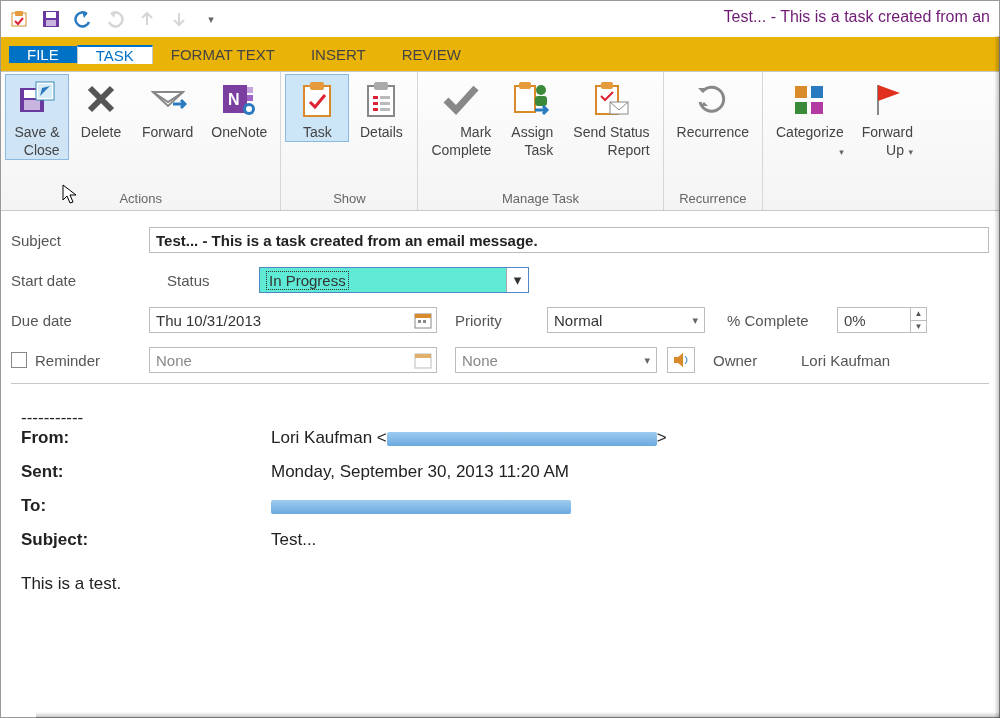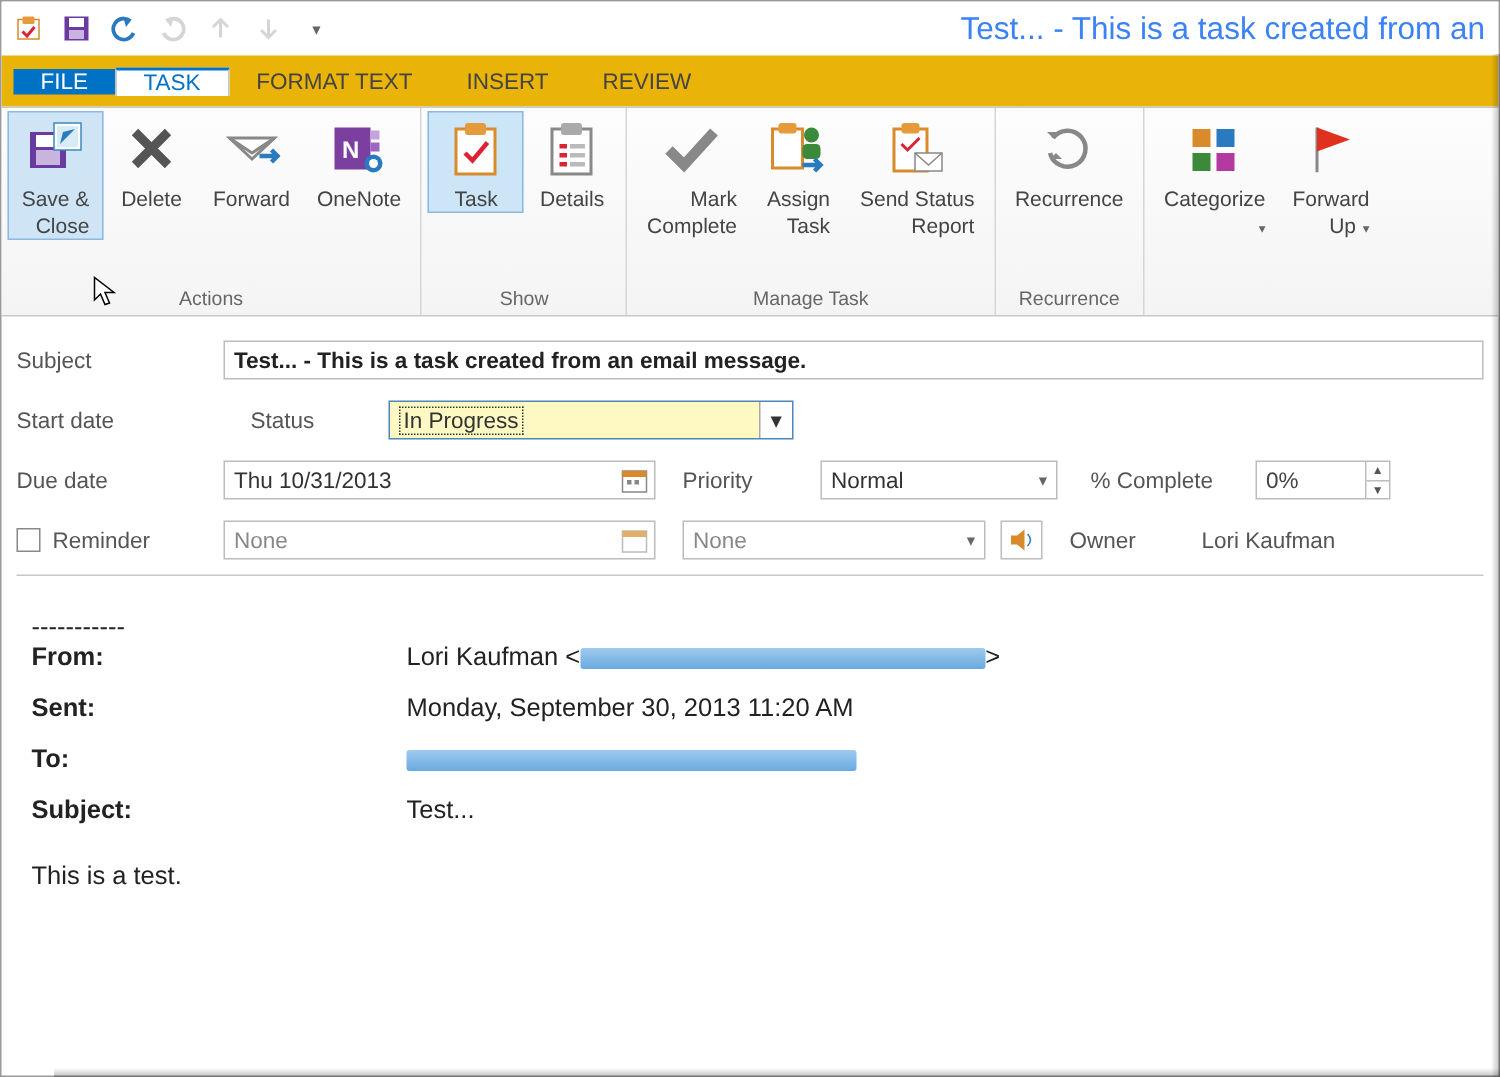--- a/index.html
+++ b/index.html
@@ -1,19 +1,19 @@
 <!DOCTYPE html>
 <html><head>
 <meta charset="utf-8">
 <style>
   * { box-sizing: border-box; margin: 0; padding: 0; }
   body { font-family: "Segoe UI", Tahoma, sans-serif; font-size: 14px; color: #444; background: #fff; width: 1000px; height: 718px; overflow: hidden; border: 1px solid #999; }
   .qat { height: 36px; display: flex; align-items: center; padding: 0 8px; gap: 12px; background: #fff; }
   .qat .icon { width: 20px; height: 20px; display: flex; align-items: center; justify-content: center; }
-  .title-text { position: absolute; top: 8px; right: 10px; color: #3b82f6; font-size: 21px; white-space: nowrap; }
+  .title-text { position: absolute; top: 8px; right: 10px; color: #701a75; font-size: 16px; white-space: nowrap; }
   .tabs { height: 34px; display: flex; align-items: center; padding-left: 8px; background: #eab308; }
   .tab { padding: 0 18px; display: flex; align-items: center; font-size: 15px; color: #444; cursor: pointer; }
   .tab.file { background: #0072c6; color: #fff; }
   .tab.active { background: #fff; color: #0072c6; border-left: 1px solid #c8c8c8; border-right: 1px solid #c8c8c8; border-top: 2px solid #0072c6; }
   .ribbon { height: 140px; display: flex; border-top: 1px solid #c8c8c8; border-bottom: 1px solid #c8c8c8; background: linear-gradient(#fdfdfd,#f4f4f4); }
   .group { display: flex; flex-direction: column; align-items: stretch; border-right: 1px solid #d6d6d6; }
   .group-inner { display: flex; flex: 1; align-items: flex-start; padding: 2px 4px; }
   .group-label { text-align: center; font-size: 13px; color: #666; padding-bottom: 4px; }
   .rbtn { display: flex; flex-direction: column; align-items: center; justify-content: flex-start; padding: 4px 8px 0; min-width: 64px; cursor: pointer; border: 1px solid transparent; }
   .rbtn.hover { background: #cfe4f5; border: 1px solid #8cb9e0; }
@@ -26,21 +26,21 @@
   .row { display: flex; align-items: center; height: 34px; margin-bottom: 6px; }
   .lbl-col { width: 138px; font-size: 15px; color: #555; }
   .subject-input { flex: 1; height: 26px; border: 1px solid #bcbcbc; padding: 0 6px; font-size: 15px; font-weight: 600; color: #222; }
   .date-input { width: 288px; height: 26px; border: 1px solid #bcbcbc; padding: 0 6px; font-size: 15px; color: #333; position: relative; display: flex; align-items: center; }
   .date-input.muted { color: #888; }
   .cal-icon { position: absolute; right: 4px; top: 3px; }
   .gap { width: 18px; }
   .field-lbl { width: 92px; font-size: 15px; color: #555; }
   .combo { width: 158px; height: 26px; border: 1px solid #bcbcbc; display: flex; align-items: center; padding: 0 6px; font-size: 15px; color: #333; position: relative; }
   .combo .caret { position: absolute; right: 6px; font-size: 11px; color: #666; }
-  .combo.progress { width: 270px; background: #fef9c3; border: 1px solid #4f86c2; }
+  .combo.progress { width: 270px; background: #5eead4; border: 1px solid #4f86c2; }
   .combo.progress .sel { border: 1px dotted #333; padding: 0 2px; }
   .combo.progress .caret-box { position: absolute; right: 0; top: 0; bottom: 0; width: 22px; background: #fff; border-left: 1px solid #a7a7a7; display:flex;align-items:center;justify-content:center; }
   .reminder-chk { width: 16px; height: 16px; border: 1px solid #888; margin-right: 8px; }
   .spinner { width: 90px; height: 26px; border: 1px solid #bcbcbc; display: flex; align-items: center; padding-left: 6px; position: relative; font-size:15px; }
   .spin-btns { position: absolute; right: 0; top: 0; bottom: 0; width: 16px; border-left: 1px solid #bcbcbc; display:flex; flex-direction:column; }
   .spin-btns div { flex:1; display:flex;align-items:center;justify-content:center;font-size:8px;color:#555;border-bottom:1px solid #bcbcbc; }
   .spin-btns div:last-child{border-bottom:none;}
   .sound-btn { width: 28px; height: 26px; border:1px solid #bcbcbc; display:flex;align-items:center;justify-content:center; }
   .owner-lbl { width: 88px; font-size:15px; color:#555; }
   .owner-val { font-size:15px; color:#555; }

